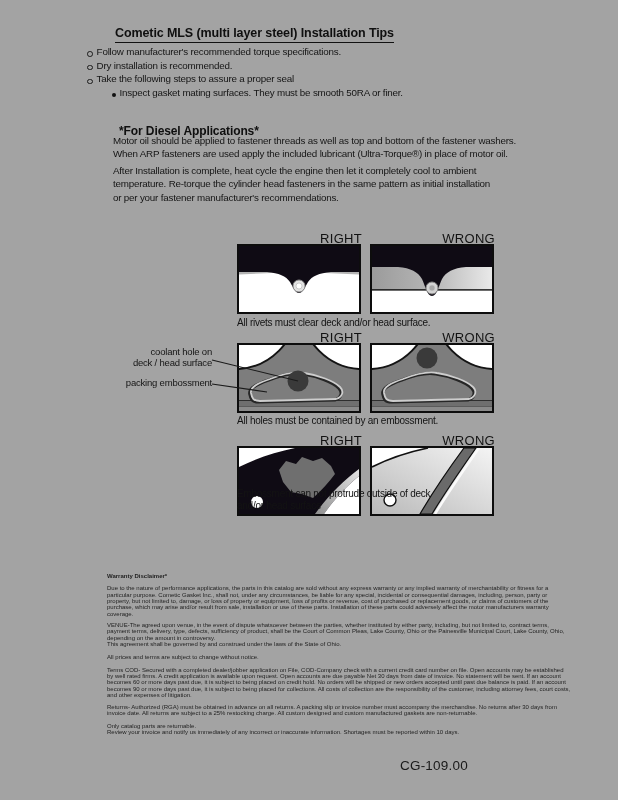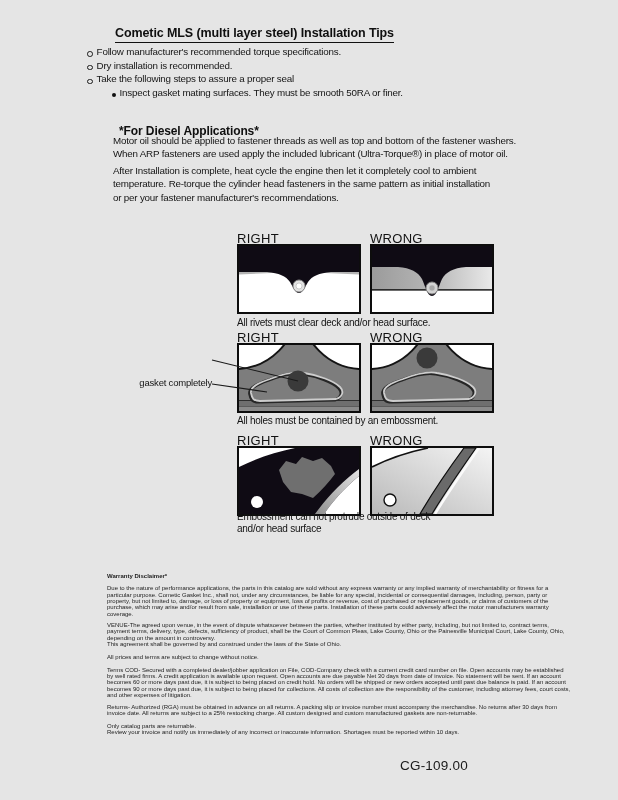--- a/index.html
+++ b/index.html
@@ -1,35 +1,35 @@
 <!DOCTYPE html>
 <html><head>
 <meta charset="utf-8">
 <style>
   html,body{margin:0;padding:0;background:#ffffff;}
-  .page{position:relative;width:618px;height:800px;background:#e5e5e5;overflow:hidden;
+  .page{position:relative;width:618px;height:800px;background:#a3a3a3;overflow:hidden;
         font-family:"Liberation Sans", sans-serif;color:#1b1b1b;}
 
   .title{position:absolute;left:115px;top:26px;margin:0;font-size:12.5px;font-weight:bold;
          letter-spacing:-0.1px;color:#0f0f0f;border-bottom:1.6px solid #111;padding-bottom:2px;}
 
   .tips{position:absolute;left:87px;top:45px;width:470px;font-size:9.8px;letter-spacing:-0.2px;
         line-height:13.7px;color:#151515;}
   .tip{display:flex;align-items:center;}
   .odot{width:3.6px;height:3.6px;border:1px solid #1c1c1c;border-radius:50%;margin:4.2px 4px 0 0;flex:none;}
   .fdot{width:4px;height:4px;background:#111;border-radius:50%;margin:4.5px 3.5px 0 0;flex:none;}
   .sub{margin-left:25px;}
 
   .diesel-h{position:absolute;left:113px;top:118px;margin:6px;font-size:12px;font-weight:bold;
             letter-spacing:-0.1px;color:#0f0f0f;}
   .para{position:absolute;left:113px;width:500px;font-size:9.8px;letter-spacing:-0.2px;
         line-height:13.4px;color:#151515;white-space:nowrap;}
   .p1{top:134px}.p2{top:164px}.pnote{top:207px}
 
-  .dlabel{position:absolute;width:125px;text-align:left;font-size:13px;letter-spacing:0.3px;color:#121212;}
+  .dlabel{position:absolute;width:125px;text-align:right;font-size:13px;letter-spacing:0.3px;color:#121212;}
   .dbox{position:absolute;width:120px;height:66px;border:2.5px solid #0d0d0d;background:#fff;}
   .dbox svg{display:block;}
   .dcap{position:absolute;left:237px;font-size:10px;letter-spacing:-0.25px;line-height:11.5px;color:#131313;}
 
   .ann{position:absolute;left:95px;width:117px;text-align:right;font-size:9.5px;
        letter-spacing:-0.2px;line-height:10.8px;color:#151515;}
   .leader{position:absolute;left:208px;top:355px;}
 
   .warr{position:absolute;left:107px;top:573px;width:464px;font-size:6px;line-height:6.35px;
         letter-spacing:0;color:#232323;}
@@ -139,21 +139,25 @@
       <rect y="55" width="120" height="11" fill="#6f6f6f"></rect>
       <rect y="55" width="120" height="1" fill="#2e2e2e"></rect>
       <rect y="61" width="120" height="5" fill="#8a8a8a"></rect>
       <rect y="61" width="120" height="0.8" fill="#4f4f4f"></rect>
       <path d="M12,48 C11,42 19,38 31,34 C44,29 55,26 65,28 C79,30 95,36 101,42 C105,46 104,52 97,54 L21,56 C14,56 13,53 12,48 Z" fill="none" stroke="#262626" stroke-width="3.2" transform="translate(-1.2,1)"></path>
       <path d="M12,48 C11,42 19,38 31,34 C44,29 55,26 65,28 C79,30 95,36 101,42 C105,46 104,52 97,54 L21,56 C14,56 13,53 12,48 Z" fill="none" stroke="#cdcdcd" stroke-width="1.8"></path>
       <circle cx="55" cy="13" r="10.5" fill="#3a3a3a"></circle>
     </svg>
   </div>
 
-  <div class="ann" style="top:378px">gasket completely</div>
+  <div class="ann" style="top:347px">
+    <div>coolant hole on</div>
+    <div>deck / head surface</div>
+  </div>
+  <div class="ann" style="top:378px">packing embossment</div>
 
   <svg class="leader" width="95" height="42" viewBox="0 0 95 42">
     <line x1="4" y1="5" x2="90" y2="26" stroke="#1a1a1a" stroke-width="1.1"></line>
     <line x1="4" y1="29" x2="59" y2="37" stroke="#1a1a1a" stroke-width="1.1"></line>
   </svg>
 
   <div class="dcap" style="top:415px">All holes must be contained by an embossment.</div>
 
   <div class="dlabel" style="left:237px;top:433px">RIGHT</div>
   <div class="dlabel" style="left:370px;top:433px">WRONG</div>
@@ -185,21 +189,21 @@
       </defs>
       <rect width="120" height="66" fill="#ffffff"></rect>
       <path d="M56,0 H120 V66 H0 V19 C16,11 36,4 56,0 Z" fill="url(#gDeck)"></path>
       <path d="M0,19 C16,11 36,4 56,0" fill="none" stroke="#111111" stroke-width="1.6"></path>
       <path d="M92,0 C78,19 62,42 48,66 L60,66 C74,43 90,20 104,0 Z" fill="#6a6a6a" stroke="#0d0d0d" stroke-width="1.2"></path>
       <path d="M107,0 C93,20 77,43 63,66" stroke="#fafafa" stroke-width="2.5" fill="none"></path>
       <circle cx="18" cy="52" r="6" fill="#ffffff" stroke="#111111" stroke-width="1.4"></circle>
     </svg>
   </div>
 
-  <div class="dcap" style="top:511px">
+  <div class="dcap" style="top:488px">
     <div>Embossment can not protrude outside of deck</div>
     <div>and/or head surface</div>
   </div>
 
   <div class="warr">
     <div class="hd">Warranty Disclaimer*</div>
     <p>Due to the nature of performance applications, the parts in this catalog are sold without any express warranty or any implied warranty of merchantability or fitness for a particular purpose.  Cometic Gasket Inc., shall not, under any circumstances, be liable for any special, incidental or consequential damages, including, person, party or property, but not limited to, damage, or loss of property or equipment, loss of profits or revenue, cost of purchased or replacement goods, or claims of customers of the purchase, which may arise and/or result from sale, installation or use of these parts.  Installation of these parts could adversely affect the motor manufacturers warranty coverage.</p>
     <p class="nogap">VENUE-The agreed upon venue, in the event of dispute whatsoever between the parties, whether instituted by either party, including, but not limited to, contract terms, payment terms, delivery, type, defects, sufficiency of product, shall be the Court of Common Pleas, Lake County, Ohio or the Painesville Municipal Court, Lake County, Ohio, depending on the amount in controversy.</p>
     <p class="gap">This agreement shall be governed by and construed under the laws of the State of Ohio.</p>
     <p class="gap">All prices and terms are subject to change without notice.</p>

